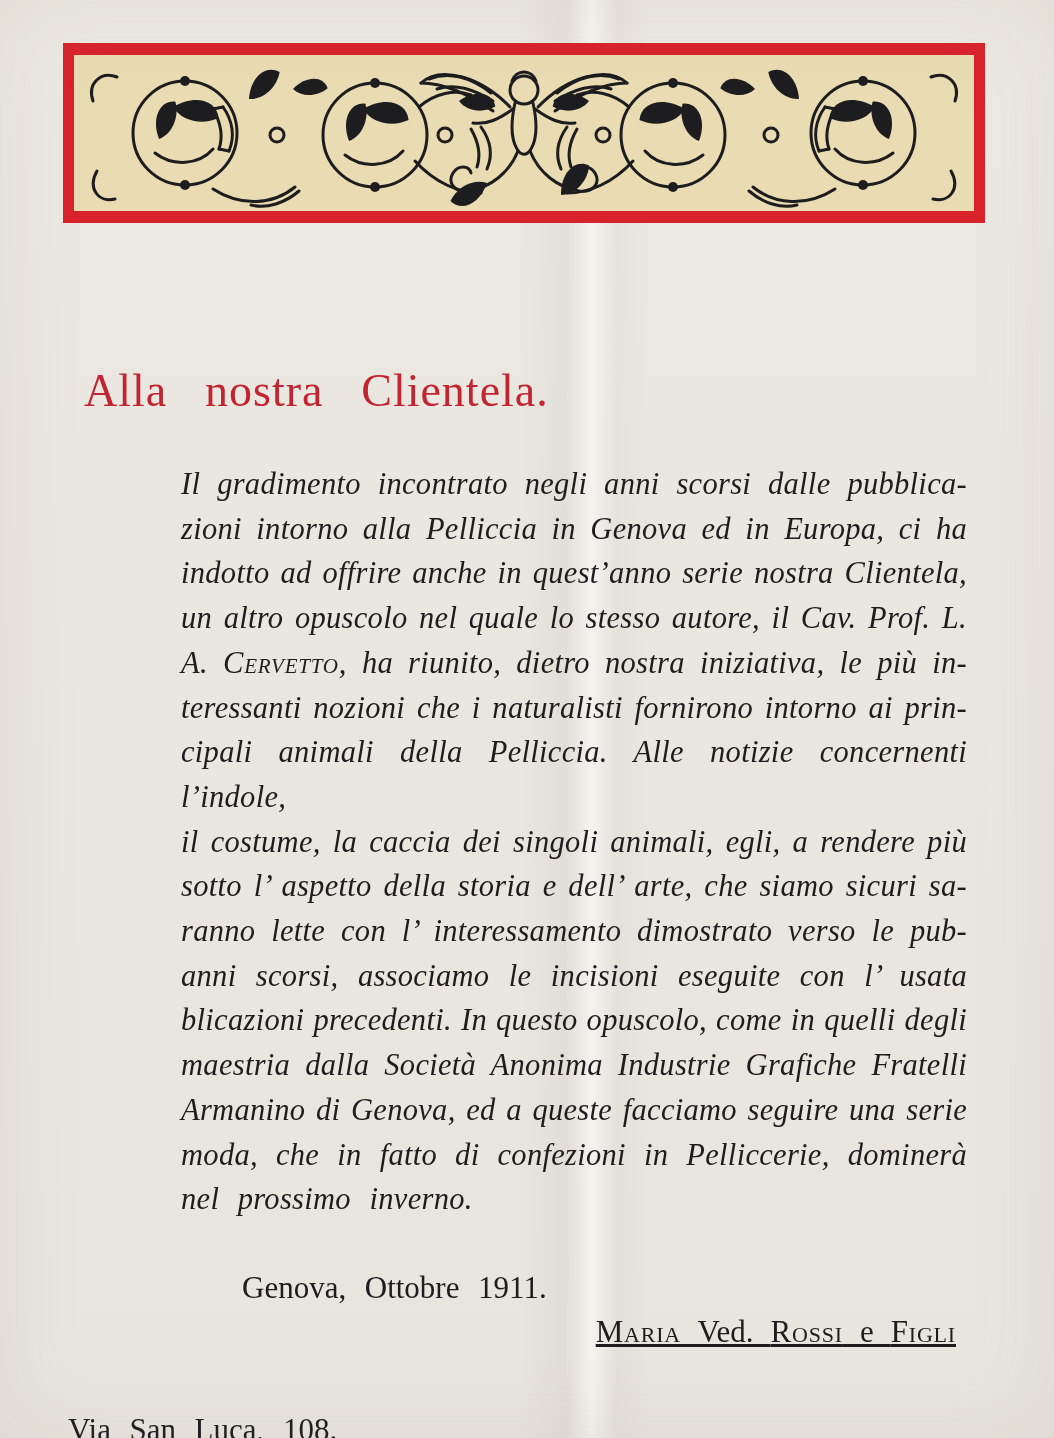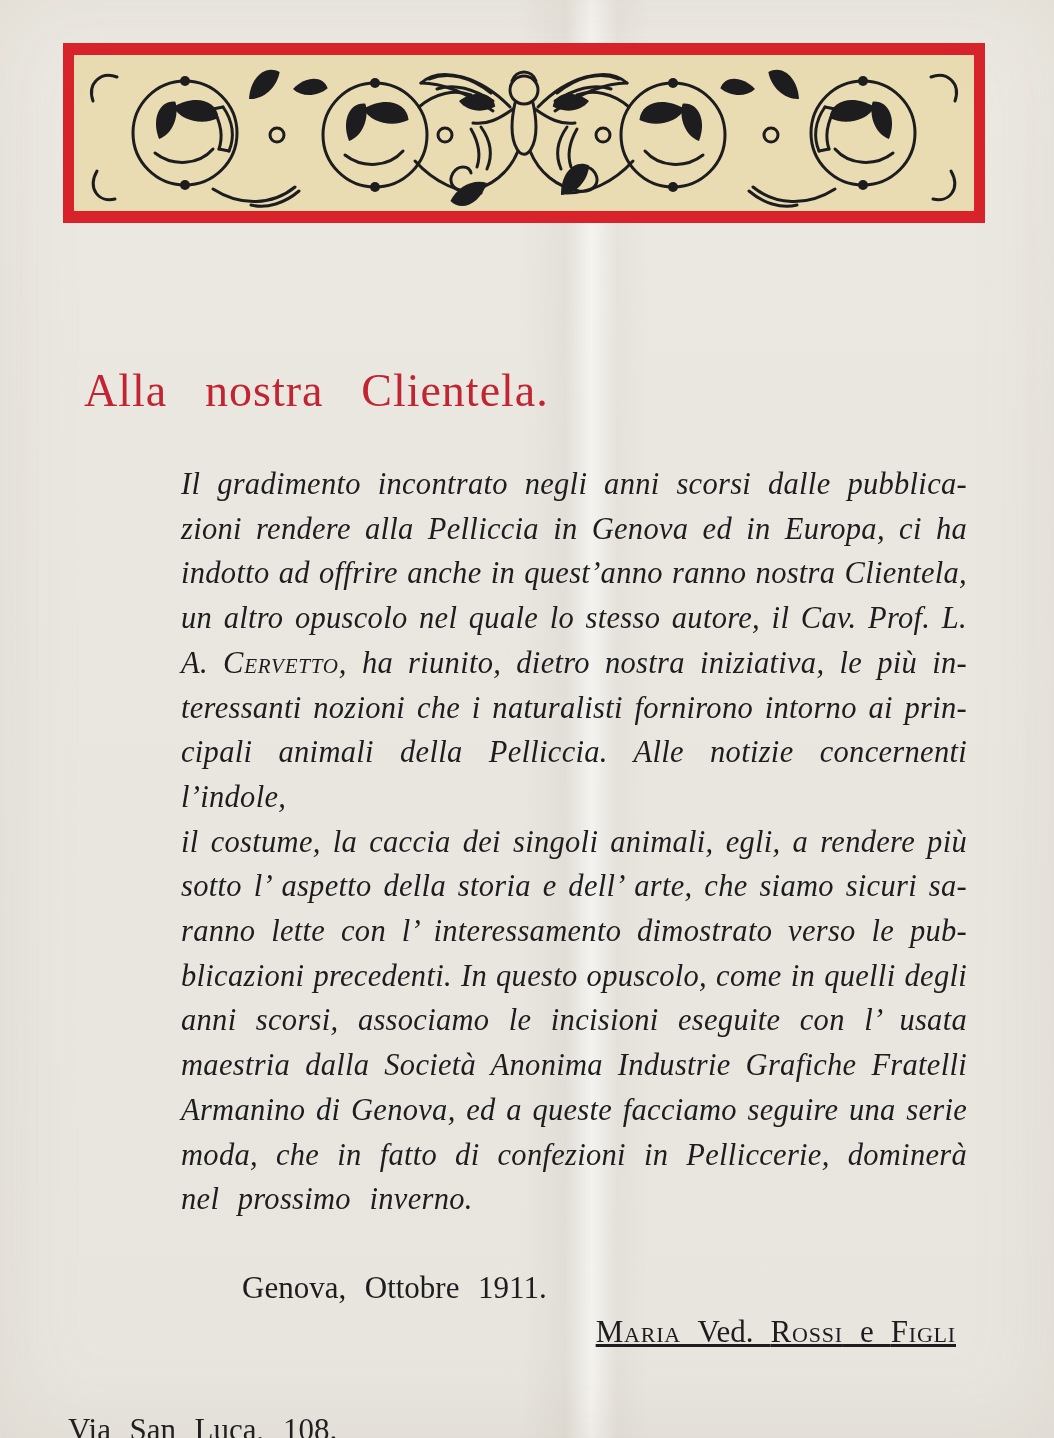--- a/index.html
+++ b/index.html
@@ -129,31 +129,31 @@
           <path class="orn-leaf" transform="translate(498,152) rotate(-35)" d="M0,0 C12,-18 32,-22 40,-8 C30,4 12,8 0,0 Z"></path>
         </g>
       </g>
     </svg>
   </div>
 
   <h1 class="title">Alla nostra Clientela.</h1>
 
   <div class="body-block">
       <div class="text-line"><span>Il gradimento incontrato negli anni scorsi dalle pubblica-</span></div>
-      <div class="text-line"><span>zioni rendere alla Pelliccia in Genova ed in Europa, ci ha</span></div>
-      <div class="text-line"><span>indotto ad offrire anche in quest’anno ranno nostra Clientela,</span></div>
+      <div class="text-line"><span>zioni intorno alla Pelliccia in Genova ed in Europa, ci ha</span></div>
+      <div class="text-line"><span>indotto ad offrire anche in quest’anno serie nostra Clientela,</span></div>
       <div class="text-line"><span>un altro opuscolo nel quale lo stesso autore, il Cav. Prof. L.</span></div>
       <div class="text-line"><span>A. </span><span class="sc">Cervetto</span><span>, ha riunito, dietro nostra iniziativa, le più in-</span></div>
       <div class="text-line"><span>teressanti nozioni che i naturalisti fornirono intorno ai prin-</span></div>
       <div class="text-line"><span>cipali animali della Pelliccia. Alle notizie concernenti l’indole,</span></div>
       <div class="text-line"><span>il costume, la caccia dei singoli animali, egli, a rendere più</span></div>
       <div class="text-line"><span>sotto l’ aspetto della storia e dell’ arte, che siamo sicuri sa-</span></div>
       <div class="text-line"><span>ranno lette con l’ interessamento dimostrato verso le pub-</span></div>
+      <div class="text-line"><span>anni scorsi, associamo le incisioni eseguite con l’ usata</span></div>
       <div class="text-line"><span>blicazioni precedenti. In questo opuscolo, come in quelli degli</span></div>
-      <div class="text-line"><span>anni scorsi, associamo le incisioni eseguite con l’ usata</span></div>
       <div class="text-line"><span>maestria dalla Società Anonima Industrie Grafiche Fratelli</span></div>
       <div class="text-line"><span>Armanino di Genova, ed a queste facciamo seguire una serie</span></div>
       <div class="text-line"><span>moda, che in fatto di confezioni in Pelliccerie, dominerà</span></div>
       <div class="text-line last-line"><span>nel prossimo inverno.</span></div>
     </div>
 
   <div class="date-line">Genova, Ottobre 1911.</div>
 
   <div class="signature"><span class="sc">Maria</span><span> Ved. </span><span class="sc">Rossi</span><span> e </span><span class="sc">Figli</span></div>
 

